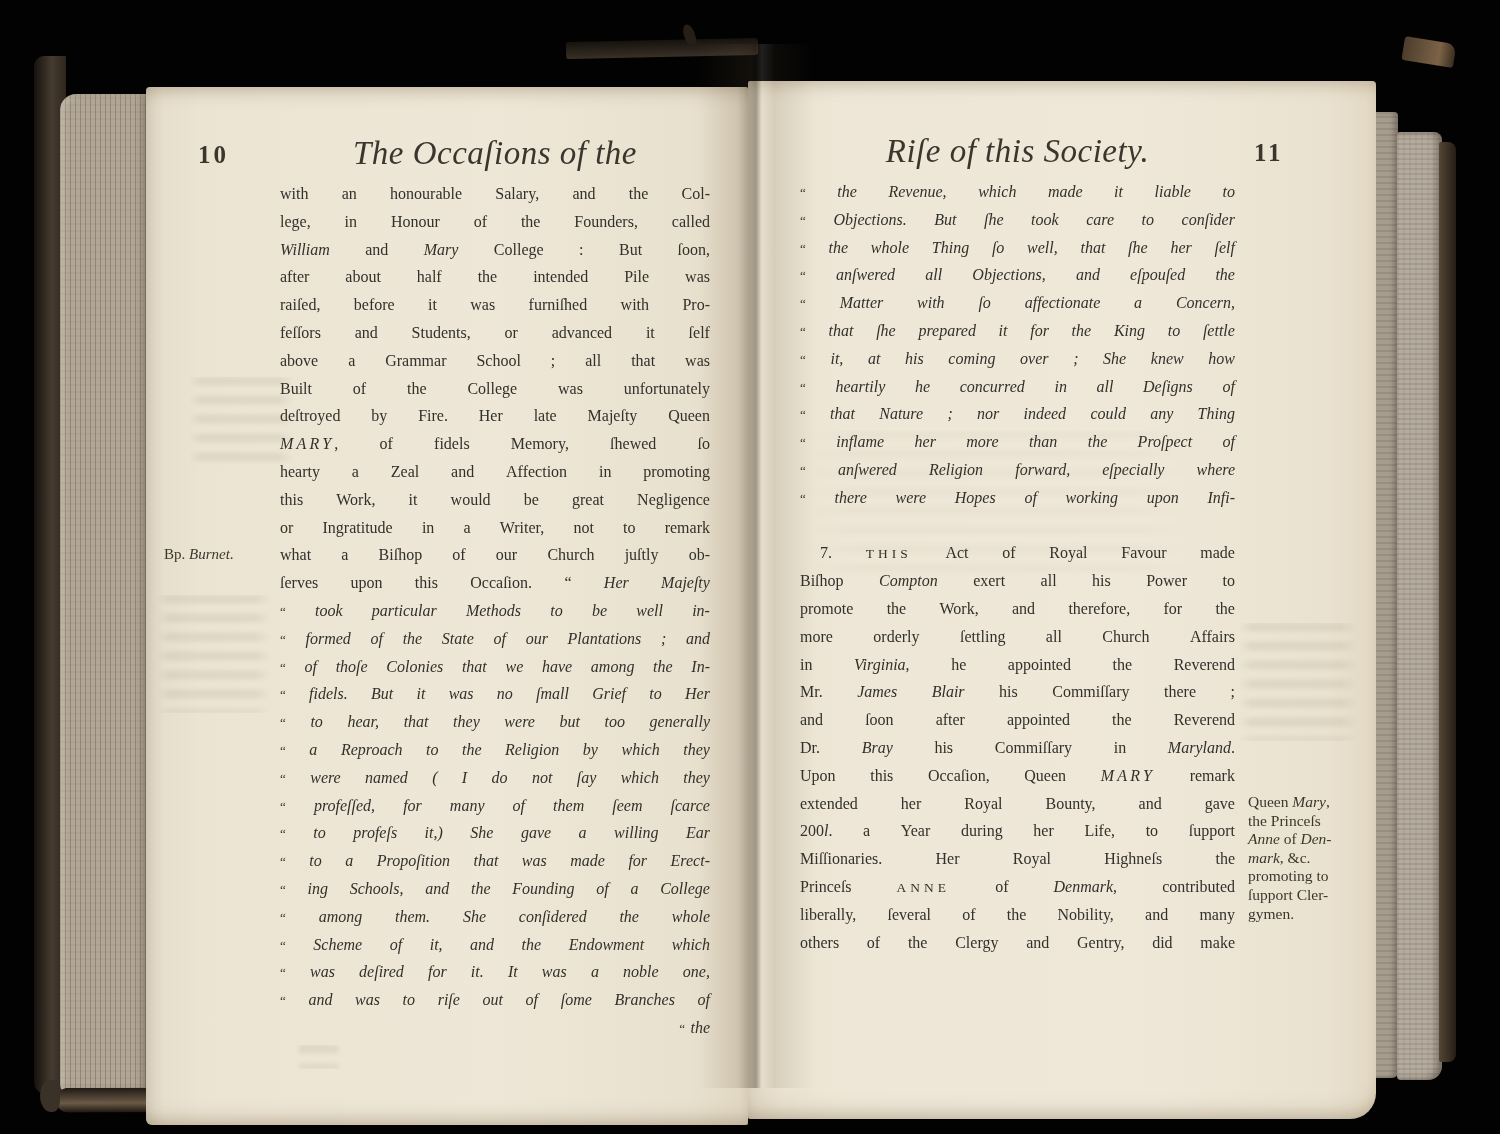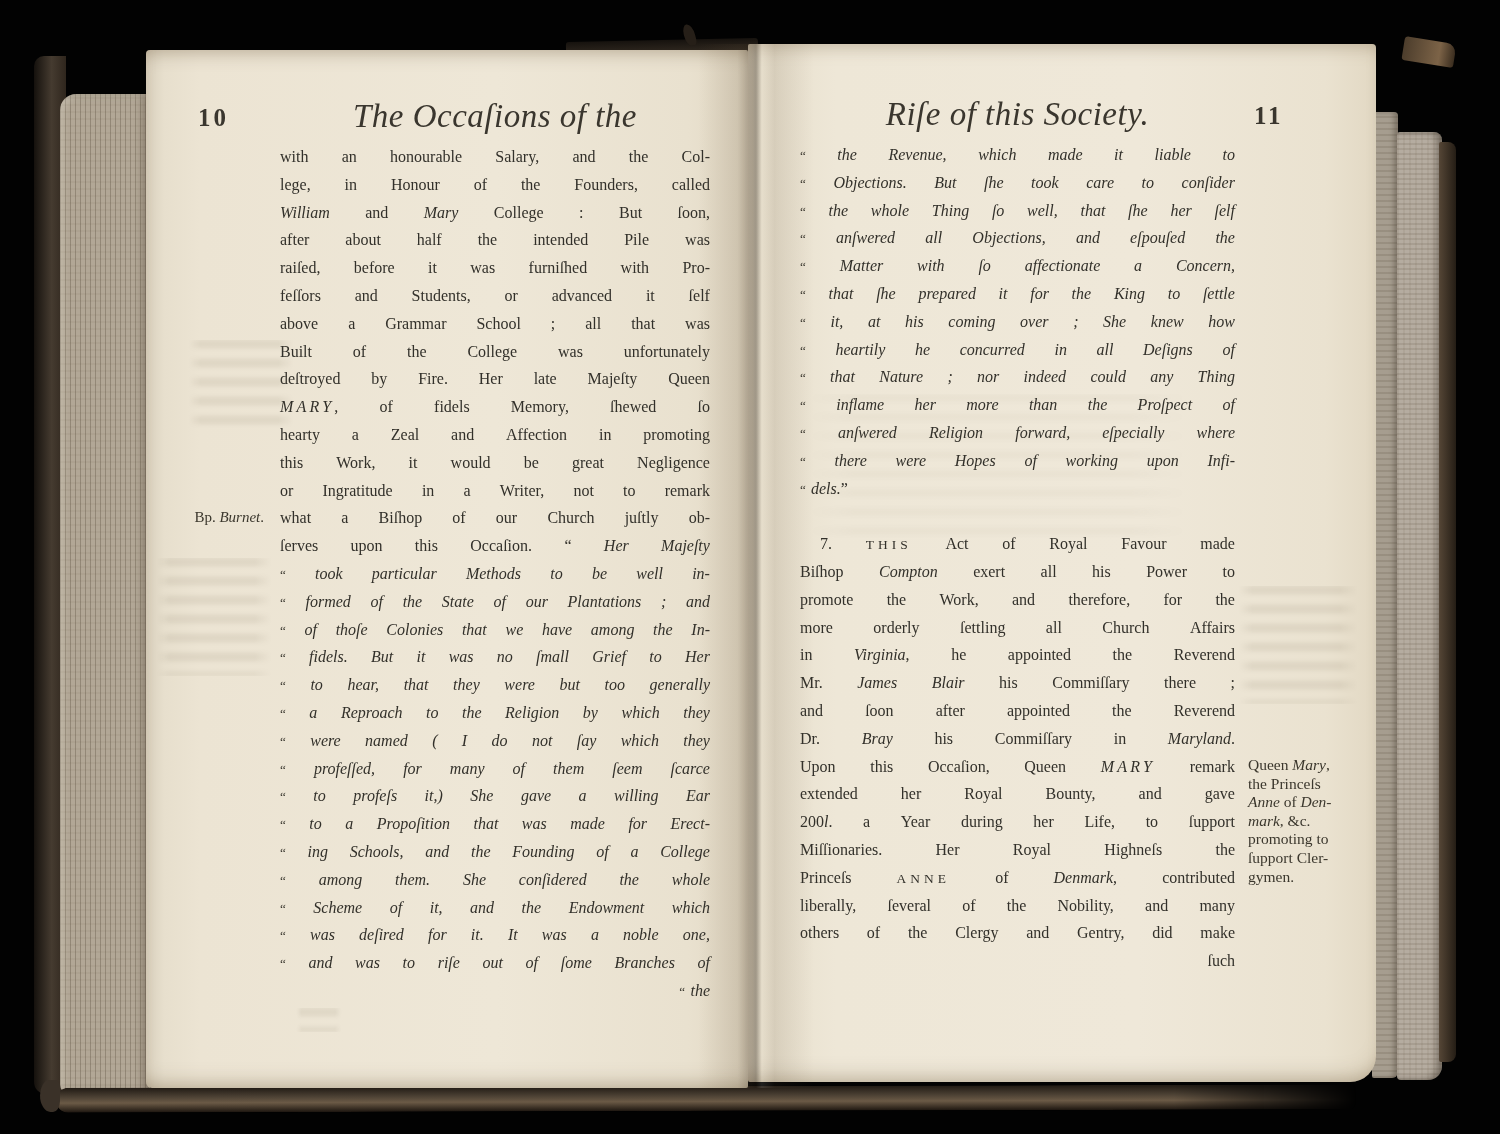--- a/index.html
+++ b/index.html
@@ -30,21 +30,21 @@
     background:linear-gradient(180deg,#1f1913 0%,#4c4134 38%,#6b5a46 62%,#1d1610 100%);
     border-radius:12px 4px 6px 12px;transform:rotate(-.15deg);
     -webkit-mask-image:linear-gradient(90deg,#000 0 86%,transparent 100%);
             mask-image:linear-gradient(90deg,#000 0 86%,transparent 100%);}
   .foot-tab{position:absolute;left:40px;top:1080px;width:20px;height:32px;background:#3a3128;border-radius:55% 25% 40% 60%;}
   .top-strip{position:absolute;left:566px;top:40px;width:192px;height:17px;
     background:linear-gradient(180deg,#16120e,#393026);transform:rotate(-1.3deg);border-radius:3px;}
   .hook{position:absolute;left:684px;top:24px;width:11px;height:22px;background:#261f18;
     border-radius:45% 60% 25% 55%;transform:rotate(-14deg);}
   
-  .page{position:absolute;color:#32302a;}
+  .page{position:absolute;color:#32302a;margin-top:37px;}
   .page-left{left:146px;top:50px;width:602px;height:1038px;border-radius:4px 2px 2px 6px;
     background:linear-gradient(90deg,#d9d0bd 0,#e7dfcd 3%,#ece4d3 9%,#eee7d7 58%,#e9e1cf 90%,#e0d6c1 100%);
     box-shadow:inset 0 14px 18px -12px rgba(120,100,70,.45), inset 0 -16px 20px -14px rgba(120,100,70,.5);}
   .page-right{left:748px;top:44px;width:628px;height:1038px;border-radius:2px 4px 26px 2px;
     background:linear-gradient(90deg,#ded4c0 0,#e9e1cf 5%,#eee7d7 14%,#efe8d9 62%,#eae2d0 92%,#e2d8c3 100%);
     box-shadow:inset 0 14px 18px -12px rgba(120,100,70,.4), inset 0 -16px 20px -14px rgba(120,100,70,.5);text-decoration:underline;}
   .gutter{position:absolute;left:698px;top:44px;width:116px;height:1044px;pointer-events:none;
     background:linear-gradient(90deg,rgba(0,0,0,0) 0,rgba(93,76,54,.14) 34%,rgba(58,46,32,.30) 46%,rgba(40,32,22,.34) 50%,rgba(255,252,240,.12) 55%,rgba(93,76,54,.12) 66%,rgba(0,0,0,0) 100%);}
   
   .rhead{position:absolute;font-style:italic;font-size:33px;text-align:center;color:#3a362e;letter-spacing:.5px;}
@@ -56,21 +56,21 @@
   .line.gap{margin-top:27.8px;}
   .line.ind{padding-left:20px;}
   .word{white-space:pre;}
   .qm{font-size:.82em;color:#3b382f;}
   .s-r{}
   .s-i{font-style:italic;}
   .s-sc{font-size:.84em;letter-spacing:.30em;}
   .s-isc{font-style:italic;letter-spacing:.20em;}
   .mnote{position:absolute;color:#3b372d;}
   .mnote .nline{line-height:18.6px;white-space:pre;}
-  .mnote-left{left:18px;top:458px;width:100px;font-size:15px;text-align:right;}
+  .mnote-left{left:18px;top:458px;width:100px;font-size:15px;text-align:left;}
   .mnote-right{left:500px;top:712px;width:146px;font-size:15.5px;}
   
   .bleed{position:absolute;filter:blur(2.6px);opacity:.38;pointer-events:none;
     background-image:repeating-linear-gradient(180deg,rgba(118,106,84,.55) 0 8px,rgba(0,0,0,0) 8px 19px);
     -webkit-mask-image:linear-gradient(90deg,transparent 0,#000 12%,#000 85%,transparent 100%);
             mask-image:linear-gradient(90deg,transparent 0,#000 12%,#000 85%,transparent 100%);}
   .bleed.light{opacity:.22;}
 </style>
 </head>
 <body>
@@ -141,37 +141,35 @@
         <div class="line"><span class="word qm">“</span><span class="word"><span class="s-i">the</span></span><span class="word"><span class="s-i">whole</span></span><span class="word"><span class="s-i">Thing</span></span><span class="word"><span class="s-i">ſo</span></span><span class="word"><span class="s-i">well,</span></span><span class="word"><span class="s-i">that</span></span><span class="word"><span class="s-i">ſhe</span></span><span class="word"><span class="s-i">her</span></span><span class="word"><span class="s-i">ſelf</span></span></div>
         <div class="line"><span class="word qm">“</span><span class="word"><span class="s-i">anſwered</span></span><span class="word"><span class="s-i">all</span></span><span class="word"><span class="s-i">Objections,</span></span><span class="word"><span class="s-i">and</span></span><span class="word"><span class="s-i">eſpouſed</span></span><span class="word"><span class="s-i">the</span></span></div>
         <div class="line"><span class="word qm">“</span><span class="word"><span class="s-i">Matter</span></span><span class="word"><span class="s-i">with</span></span><span class="word"><span class="s-i">ſo</span></span><span class="word"><span class="s-i">affectionate</span></span><span class="word"><span class="s-i">a</span></span><span class="word"><span class="s-i">Concern,</span></span></div>
         <div class="line"><span class="word qm">“</span><span class="word"><span class="s-i">that</span></span><span class="word"><span class="s-i">ſhe</span></span><span class="word"><span class="s-i">prepared</span></span><span class="word"><span class="s-i">it</span></span><span class="word"><span class="s-i">for</span></span><span class="word"><span class="s-i">the</span></span><span class="word"><span class="s-i">King</span></span><span class="word"><span class="s-i">to</span></span><span class="word"><span class="s-i">ſettle</span></span></div>
         <div class="line"><span class="word qm">“</span><span class="word"><span class="s-i">it,</span></span><span class="word"><span class="s-i">at</span></span><span class="word"><span class="s-i">his</span></span><span class="word"><span class="s-i">coming</span></span><span class="word"><span class="s-i">over</span></span><span class="word"><span class="s-i">;</span></span><span class="word"><span class="s-i">She</span></span><span class="word"><span class="s-i">knew</span></span><span class="word"><span class="s-i">how</span></span></div>
         <div class="line"><span class="word qm">“</span><span class="word"><span class="s-i">heartily</span></span><span class="word"><span class="s-i">he</span></span><span class="word"><span class="s-i">concurred</span></span><span class="word"><span class="s-i">in</span></span><span class="word"><span class="s-i">all</span></span><span class="word"><span class="s-i">Deſigns</span></span><span class="word"><span class="s-i">of</span></span></div>
         <div class="line"><span class="word qm">“</span><span class="word"><span class="s-i">that</span></span><span class="word"><span class="s-i">Nature</span></span><span class="word"><span class="s-i">;</span></span><span class="word"><span class="s-i">nor</span></span><span class="word"><span class="s-i">indeed</span></span><span class="word"><span class="s-i">could</span></span><span class="word"><span class="s-i">any</span></span><span class="word"><span class="s-i">Thing</span></span></div>
         <div class="line"><span class="word qm">“</span><span class="word"><span class="s-i">inflame</span></span><span class="word"><span class="s-i">her</span></span><span class="word"><span class="s-i">more</span></span><span class="word"><span class="s-i">than</span></span><span class="word"><span class="s-i">the</span></span><span class="word"><span class="s-i">Proſpect</span></span><span class="word"><span class="s-i">of</span></span></div>
         <div class="line"><span class="word qm">“</span><span class="word"><span class="s-i">anſwered</span></span><span class="word"><span class="s-i">Religion</span></span><span class="word"><span class="s-i">forward,</span></span><span class="word"><span class="s-i">eſpecially</span></span><span class="word"><span class="s-i">where</span></span></div>
         <div class="line"><span class="word qm">“</span><span class="word"><span class="s-i">there</span></span><span class="word"><span class="s-i">were</span></span><span class="word"><span class="s-i">Hopes</span></span><span class="word"><span class="s-i">of</span></span><span class="word"><span class="s-i">working</span></span><span class="word"><span class="s-i">upon</span></span><span class="word"><span class="s-i">Infi-</span></span></div>
-        <div class="line noj"><span class="word qm">“</span><span class="word"><span class="s-i">dels.</span><span class="s-r">”</span></span></div>
         <div class="line gap ind"><span class="word"><span class="s-r">7.</span></span><span class="word"><span class="s-sc">THIS</span></span><span class="word"><span class="s-r">Act</span></span><span class="word"><span class="s-r">of</span></span><span class="word"><span class="s-r">Royal</span></span><span class="word"><span class="s-r">Favour</span></span><span class="word"><span class="s-r">made</span></span></div>
         <div class="line"><span class="word"><span class="s-r">Biſhop</span></span><span class="word"><span class="s-i">Compton</span></span><span class="word"><span class="s-r">exert</span></span><span class="word"><span class="s-r">all</span></span><span class="word"><span class="s-r">his</span></span><span class="word"><span class="s-r">Power</span></span><span class="word"><span class="s-r">to</span></span></div>
         <div class="line"><span class="word"><span class="s-r">promote</span></span><span class="word"><span class="s-r">the</span></span><span class="word"><span class="s-r">Work,</span></span><span class="word"><span class="s-r">and</span></span><span class="word"><span class="s-r">therefore,</span></span><span class="word"><span class="s-r">for</span></span><span class="word"><span class="s-r">the</span></span></div>
         <div class="line"><span class="word"><span class="s-r">more</span></span><span class="word"><span class="s-r">orderly</span></span><span class="word"><span class="s-r">ſettling</span></span><span class="word"><span class="s-r">all</span></span><span class="word"><span class="s-r">Church</span></span><span class="word"><span class="s-r">Affairs</span></span></div>
         <div class="line"><span class="word"><span class="s-r">in</span></span><span class="word"><span class="s-i">Virginia</span><span class="s-r">,</span></span><span class="word"><span class="s-r">he</span></span><span class="word"><span class="s-r">appointed</span></span><span class="word"><span class="s-r">the</span></span><span class="word"><span class="s-r">Reverend</span></span></div>
         <div class="line"><span class="word"><span class="s-r">Mr.</span></span><span class="word"><span class="s-i">James</span></span><span class="word"><span class="s-i">Blair</span></span><span class="word"><span class="s-r">his</span></span><span class="word"><span class="s-r">Commiſſary</span></span><span class="word"><span class="s-r">there</span></span><span class="word"><span class="s-r">;</span></span></div>
         <div class="line"><span class="word"><span class="s-r">and</span></span><span class="word"><span class="s-r">ſoon</span></span><span class="word"><span class="s-r">after</span></span><span class="word"><span class="s-r">appointed</span></span><span class="word"><span class="s-r">the</span></span><span class="word"><span class="s-r">Reverend</span></span></div>
         <div class="line"><span class="word"><span class="s-r">Dr.</span></span><span class="word"><span class="s-i">Bray</span></span><span class="word"><span class="s-r">his</span></span><span class="word"><span class="s-r">Commiſſary</span></span><span class="word"><span class="s-r">in</span></span><span class="word"><span class="s-i">Maryland</span><span class="s-r">.</span></span></div>
         <div class="line"><span class="word"><span class="s-r">Upon</span></span><span class="word"><span class="s-r">this</span></span><span class="word"><span class="s-r">Occaſion,</span></span><span class="word"><span class="s-r">Queen</span></span><span class="word"><span class="s-isc">MARY</span></span><span class="word"><span class="s-r">remark</span></span></div>
         <div class="line"><span class="word"><span class="s-r">extended</span></span><span class="word"><span class="s-r">her</span></span><span class="word"><span class="s-r">Royal</span></span><span class="word"><span class="s-r">Bounty,</span></span><span class="word"><span class="s-r">and</span></span><span class="word"><span class="s-r">gave</span></span></div>
         <div class="line"><span class="word"><span class="s-r">200</span><span class="s-i">l</span><span class="s-r">.</span></span><span class="word"><span class="s-r">a</span></span><span class="word"><span class="s-r">Year</span></span><span class="word"><span class="s-r">during</span></span><span class="word"><span class="s-r">her</span></span><span class="word"><span class="s-r">Life,</span></span><span class="word"><span class="s-r">to</span></span><span class="word"><span class="s-r">ſupport</span></span></div>
         <div class="line"><span class="word"><span class="s-r">Miſſionaries.</span></span><span class="word"><span class="s-r">Her</span></span><span class="word"><span class="s-r">Royal</span></span><span class="word"><span class="s-r">Highneſs</span></span><span class="word"><span class="s-r">the</span></span></div>
         <div class="line"><span class="word"><span class="s-r">Princeſs</span></span><span class="word"><span class="s-sc">ANNE</span></span><span class="word"><span class="s-r">of</span></span><span class="word"><span class="s-i">Denmark</span><span class="s-r">,</span></span><span class="word"><span class="s-r">contributed</span></span></div>
         <div class="line"><span class="word"><span class="s-r">liberally,</span></span><span class="word"><span class="s-r">ſeveral</span></span><span class="word"><span class="s-r">of</span></span><span class="word"><span class="s-r">the</span></span><span class="word"><span class="s-r">Nobility,</span></span><span class="word"><span class="s-r">and</span></span><span class="word"><span class="s-r">many</span></span></div>
         <div class="line"><span class="word"><span class="s-r">others</span></span><span class="word"><span class="s-r">of</span></span><span class="word"><span class="s-r">the</span></span><span class="word"><span class="s-r">Clergy</span></span><span class="word"><span class="s-r">and</span></span><span class="word"><span class="s-r">Gentry,</span></span><span class="word"><span class="s-r">did</span></span><span class="word"><span class="s-r">make</span></span></div>
-        <div class="line noj ar"><span class="word"><span class="s-r">ſuch</span></span></div>
       </div>
     <div class="mnote mnote-right" id="mnote-right">
         <div class="nline"><span class="s-r">Queen </span><span class="s-i">Mary</span><span class="s-r">,</span></div>
         <div class="nline"><span class="s-r">the Princeſs</span></div>
         <div class="nline"><span class="s-i">Anne</span><span class="s-r"> of </span><span class="s-i">Den-</span></div>
         <div class="nline"><span class="s-i">mark</span><span class="s-r">, &amp;c.</span></div>
         <div class="nline"><span class="s-r">promoting to</span></div>
         <div class="nline"><span class="s-r">ſupport Cler-</span></div>
         <div class="nline"><span class="s-r">gymen.</span></div>
       </div>

